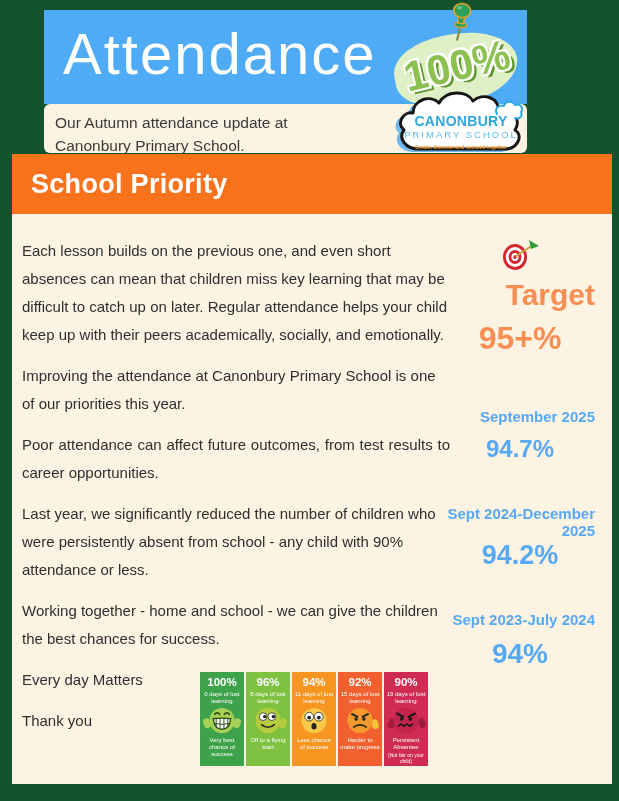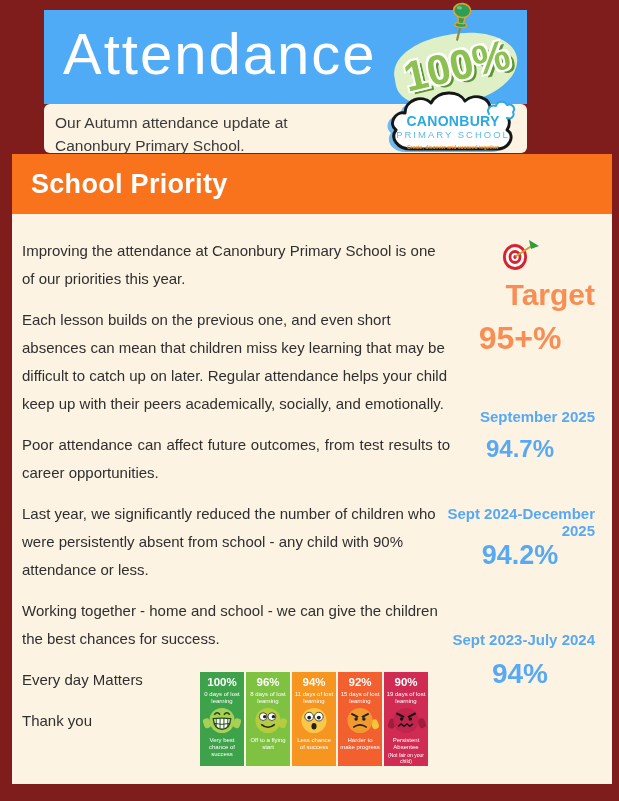--- a/index.html
+++ b/index.html
@@ -1,35 +1,35 @@
 <!DOCTYPE html>
 <html><head>
 <meta charset="utf-8">
 <style>
   * { box-sizing: border-box; }
   html,body { margin:0; padding:0; background:#fff; }
   body { font-family:"Liberation Sans", sans-serif; }
-  .page { position:relative; width:619px; height:801px; background:#7f1d1d; overflow:hidden; }
+  .page { position:relative; width:619px; height:801px; background:#14532d; overflow:hidden; }
 
   
   .banner { position:absolute; left:44px; top:10px; width:483px; height:94px; z-index:1; }
   .banner-title { color:#fff; font-size:58px; letter-spacing:2px; padding:10px 0 0 19px; white-space:nowrap; }
   .subbar { position:absolute; left:44px; top:104px; width:483px; height:49px; z-index:1; }
   .subtitle { padding:7px 0 0 11px; font-size:15.5px; line-height:23px; color:#3a3a3a; }
 
   
   .badge-blob { position:absolute; left:394px; top:34px; width:124px; height:70px;
     background:#DFF0C6; border-radius:48% 52% 55% 45%; transform:rotate(-10deg); z-index:2; }
   .badge-text { position:absolute; left:396px; top:42px; width:122px; text-align:center; z-index:3;
     font-size:42px; font-weight:bold; color:#8CC152; transform:rotate(-13deg);
     text-shadow:-2px -2px 0 #fff, 2px -2px 0 #fff, -2px 2px 0 #fff, 2px 2px 0 #fff, 4px 4px 0 #5E9732; }
   .pushpin { position:absolute; left:447px; top:2px; z-index:4; }
 
   
-  .cloud { position:absolute; left:386px; top:90px; width:134px; height:64px; z-index:3; }
+  .cloud { position:absolute; left:394px; top:90px; width:134px; height:64px; z-index:3; }
   .cloud svg { position:absolute; left:0; top:0; }
   .cloud-text { position:absolute; left:0; top:24px; width:134px; text-align:center; z-index:2; }
   .logo-line1 { font-size:14px; font-weight:bold; color:#2BA9E1; letter-spacing:.3px; line-height:15px; }
   .logo-line2 { font-size:9.5px; color:#5FB9EA; letter-spacing:2px; line-height:11px; }
   .logo-tagline { font-size:5px; font-weight:bold; color:#F7941E; line-height:8px; margin-top:3px; }
 
   
   .section-bar { position:absolute; left:12px; top:154px; width:600px; height:60px; display:flex; align-items:center; z-index:1; }
   .section-title { color:#fff; font-weight:bold; font-size:27px; padding-left:19px; letter-spacing:.3px; }
 
@@ -42,21 +42,21 @@
   
   .sidebar { position:absolute; left:433px; top:24px; width:150px; text-align:center; }
   .dart { height:34px; }
   .target-label { font-size:30px; font-weight:bold; margin-top:6px;text-align:right; }
   .target-value { font-size:32px; font-weight:bold; margin-top:8px; }
   .stat-label { font-size:15px; font-weight:bold;text-align:right; }
   .stat-1 .stat-label { margin-top:51px; }
   .stat-1 .stat-value { font-size:24px; font-weight:bold; margin-top:10px; }
   .stat-2 .stat-label { margin-top:42px; }
   .stat-2 .stat-value { font-size:27px; font-weight:bold; margin-top:1px; }
-  .stat-3 .stat-label { margin-top:60px; }
+  .stat-3 .stat-label { margin-top:40px; }
   .stat-3 .stat-value { font-size:28px; font-weight:bold; margin-top:10px; }
 
   
   .chart { position:absolute; left:188px; top:458px; width:228px; height:94px; display:flex; gap:2px; }
   .chart-col { flex:1 1 0; color:#fff; text-align:center; padding-top:4px; }
   .col-pct { font-size:11.5px; font-weight:bold; line-height:12px; }
   .col-days { font-size:6px; line-height:7px; margin-top:2.5px; padding:0 2px; }
   .col-face { margin-top:1px; height:29px; }
   .col-caption { font-size:6px; line-height:7px; margin-top:2px; padding:0 2px; }
   .col-note { font-size:5px; line-height:6px; margin-top:1px; }
@@ -103,22 +103,22 @@
     </div>
   </div>
 
   <div class="section-bar" style="background: rgb(249, 115, 29);">
     <div class="section-title">School Priority</div>
   </div>
 
   <div class="content" style="background: rgb(252, 243, 227);">
 
     <div class="article">
+      <p>Each lesson builds on the previous one, and even short absences can mean that children miss key learning that may be difficult to catch up on later. Regular attendance helps your child keep up with their peers academically, socially, and emotionally.</p>
       <p> Improving the attendance at Canonbury Primary School is one of our priorities this year.</p>
-      <p>Each lesson builds on the previous one, and even short absences can mean that children miss key learning that may be difficult to catch up on later. Regular attendance helps your child keep up with their peers academically, socially, and emotionally.</p>
       <p class="justify">Poor attendance can affect future outcomes, from test results to career opportunities.</p>
       <p>Last year, we significantly reduced the number of children who were persistently absent from school - any child with 90% attendance or less.</p>
       <p>Working together - home and school - we can give the children the best chances for success.</p>
       <p>Every day Matters</p>
       <p>Thank you</p>
     </div>
 
     <div class="sidebar">
       <div class="dart">
         <svg width="40" height="34" viewBox="0 0 40 34">

